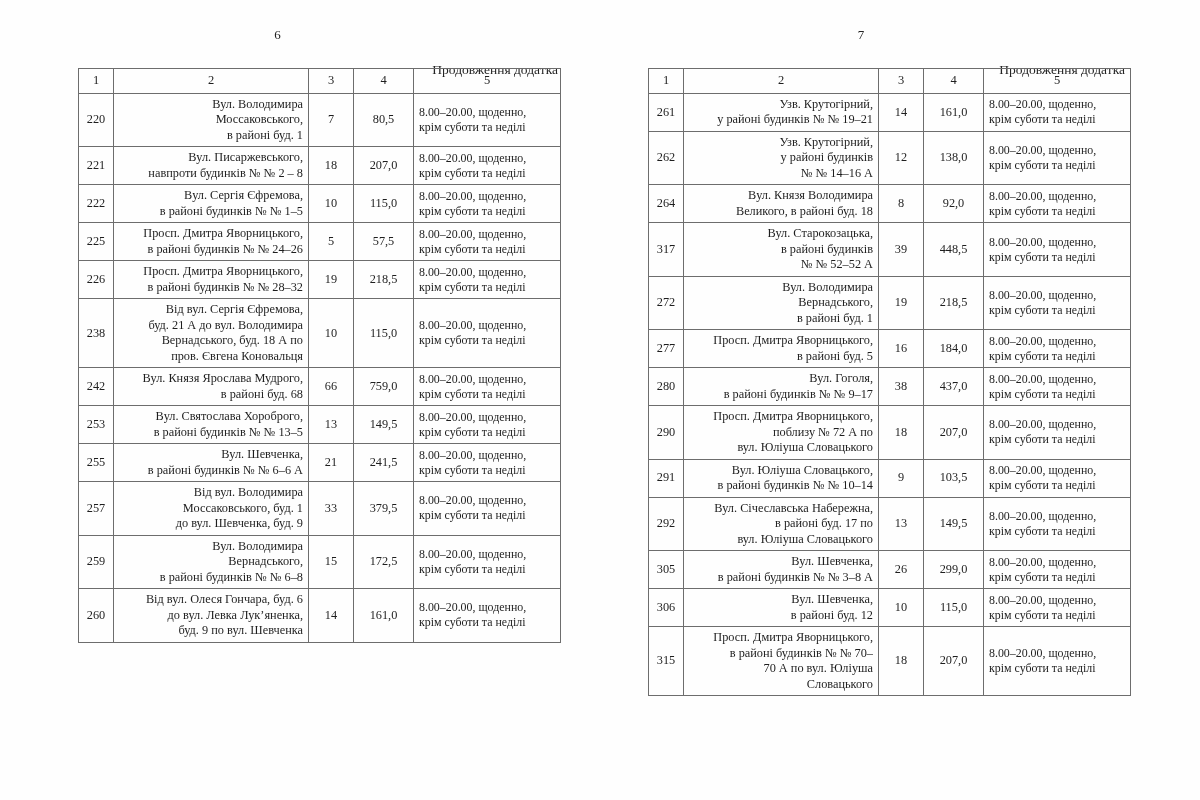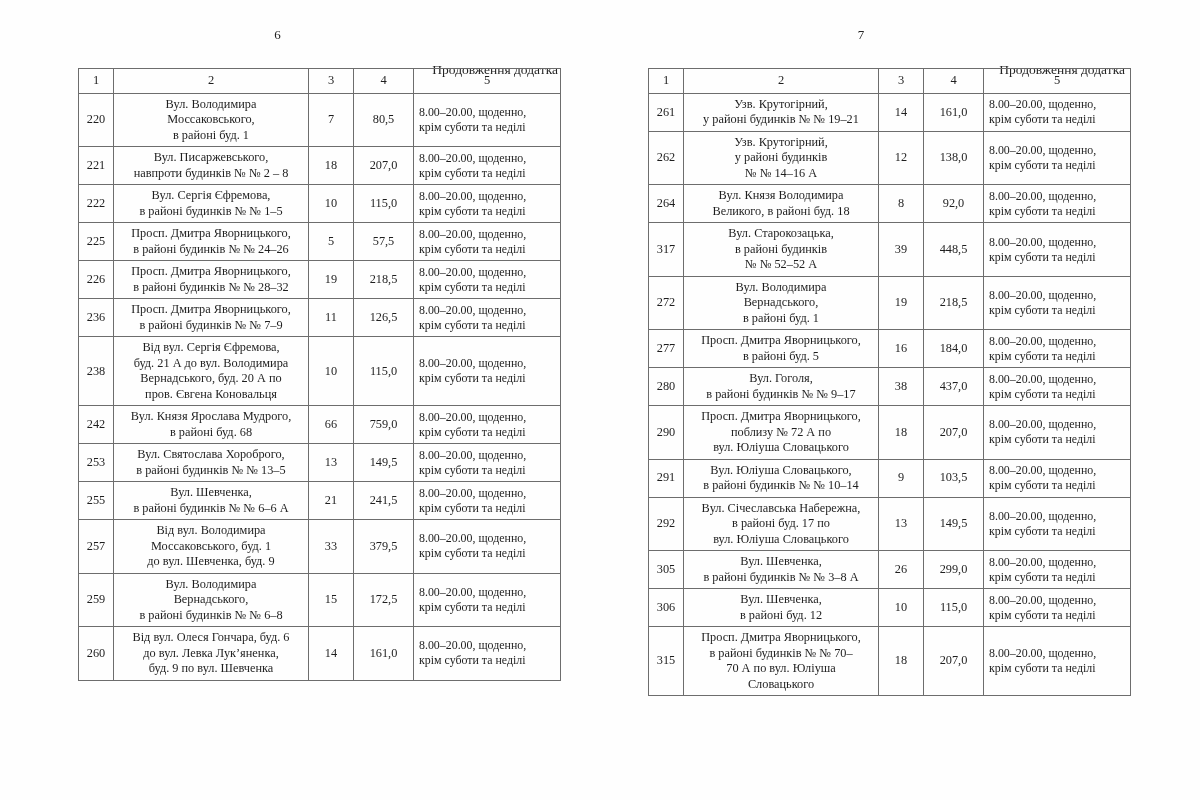--- a/index.html
+++ b/index.html
@@ -88,21 +88,21 @@
   col.c5 { width: 147px; }
 
   thead th {
     text-align: center;
     height: 18px;
     padding: 1px 2px;
     font-size: 12.5px;
   }
 
   td.col-num   { text-align: center; font-size: 12.3px; }
-  td.col-addr  { text-align: center;   padding-left: 7px; }
+  td.col-addr  { text-align: right;   padding-left: 7px; }
   td.col-qty   { text-align: center; }
   td.col-area  { text-align: center; }
   td.col-hours { text-align: left; padding-left: 7px; font-size: 11.9px; }
 
   .nowrapline { white-space: nowrap; }
 </style>
 </head>
 <body>
 
 <div class="scan"></div>
@@ -189,38 +189,25 @@
               <div class="nowrapline">в районі будинків № № 28–32</div>
             </td>
             <td class="col-qty">19</td>
             <td class="col-area">218,5</td>
             <td class="col-hours">
               <div class="nowrapline">8.00–20.00, щоденно,</div>
               <div class="nowrapline">крім суботи та неділі</div>
             </td>
           </tr>
           <tr>
-            <td class="col-num">236</td>
-            <td class="col-addr">
-              <div class="nowrapline">Просп. Дмитра Яворницького,</div>
-              <div class="nowrapline">в районі будинків № № 7–9</div>
-            </td>
-            <td class="col-qty">11</td>
-            <td class="col-area">126,5</td>
-            <td class="col-hours">
-              <div class="nowrapline">8.00–20.00, щоденно,</div>
-              <div class="nowrapline">крім суботи та неділі</div>
-            </td>
-          </tr>
-          <tr>
             <td class="col-num">238</td>
             <td class="col-addr">
               <div class="nowrapline">Від вул. Сергія Єфремова,</div>
               <div class="nowrapline">буд. 21 А до вул. Володимира</div>
-              <div class="nowrapline">Вернадського, буд. 20 А по</div>
+              <div class="nowrapline">Вернадського, буд. 18 А по</div>
               <div class="nowrapline">пров. Євгена Коновальця</div>
             </td>
             <td class="col-qty">10</td>
             <td class="col-area">115,0</td>
             <td class="col-hours">
               <div class="nowrapline">8.00–20.00, щоденно,</div>
               <div class="nowrapline">крім суботи та неділі</div>
             </td>
           </tr>
           <tr>

